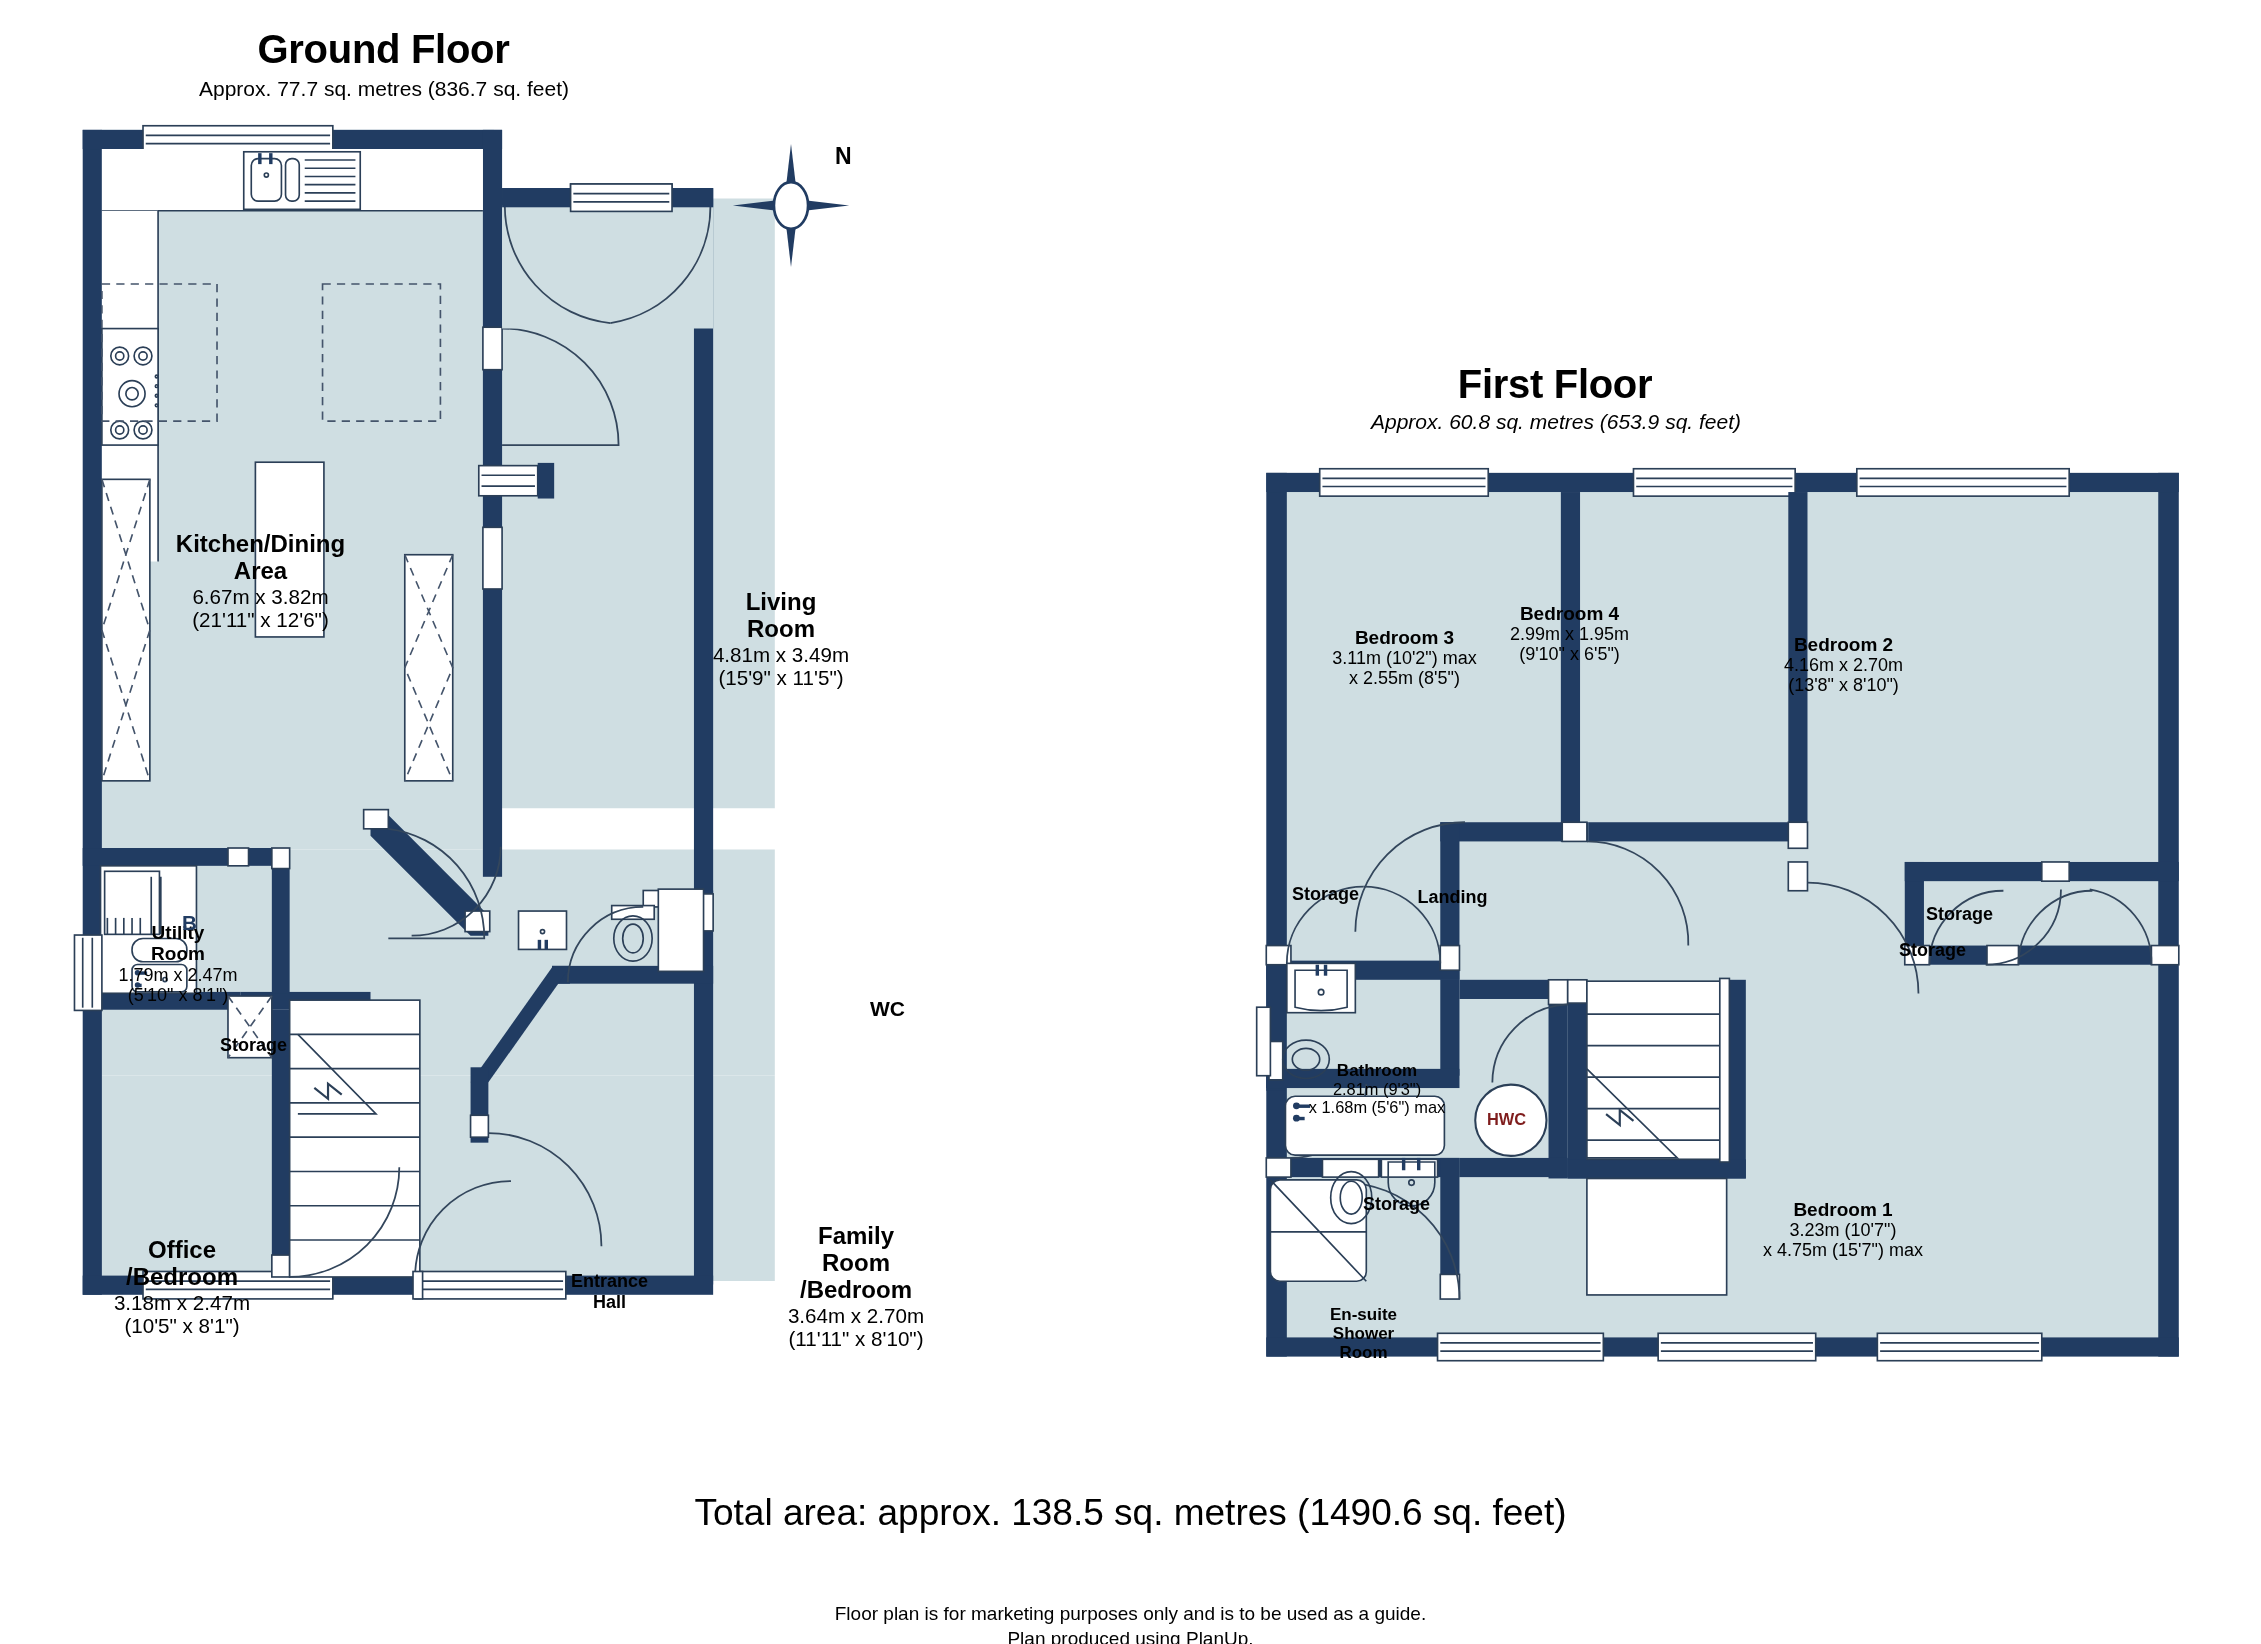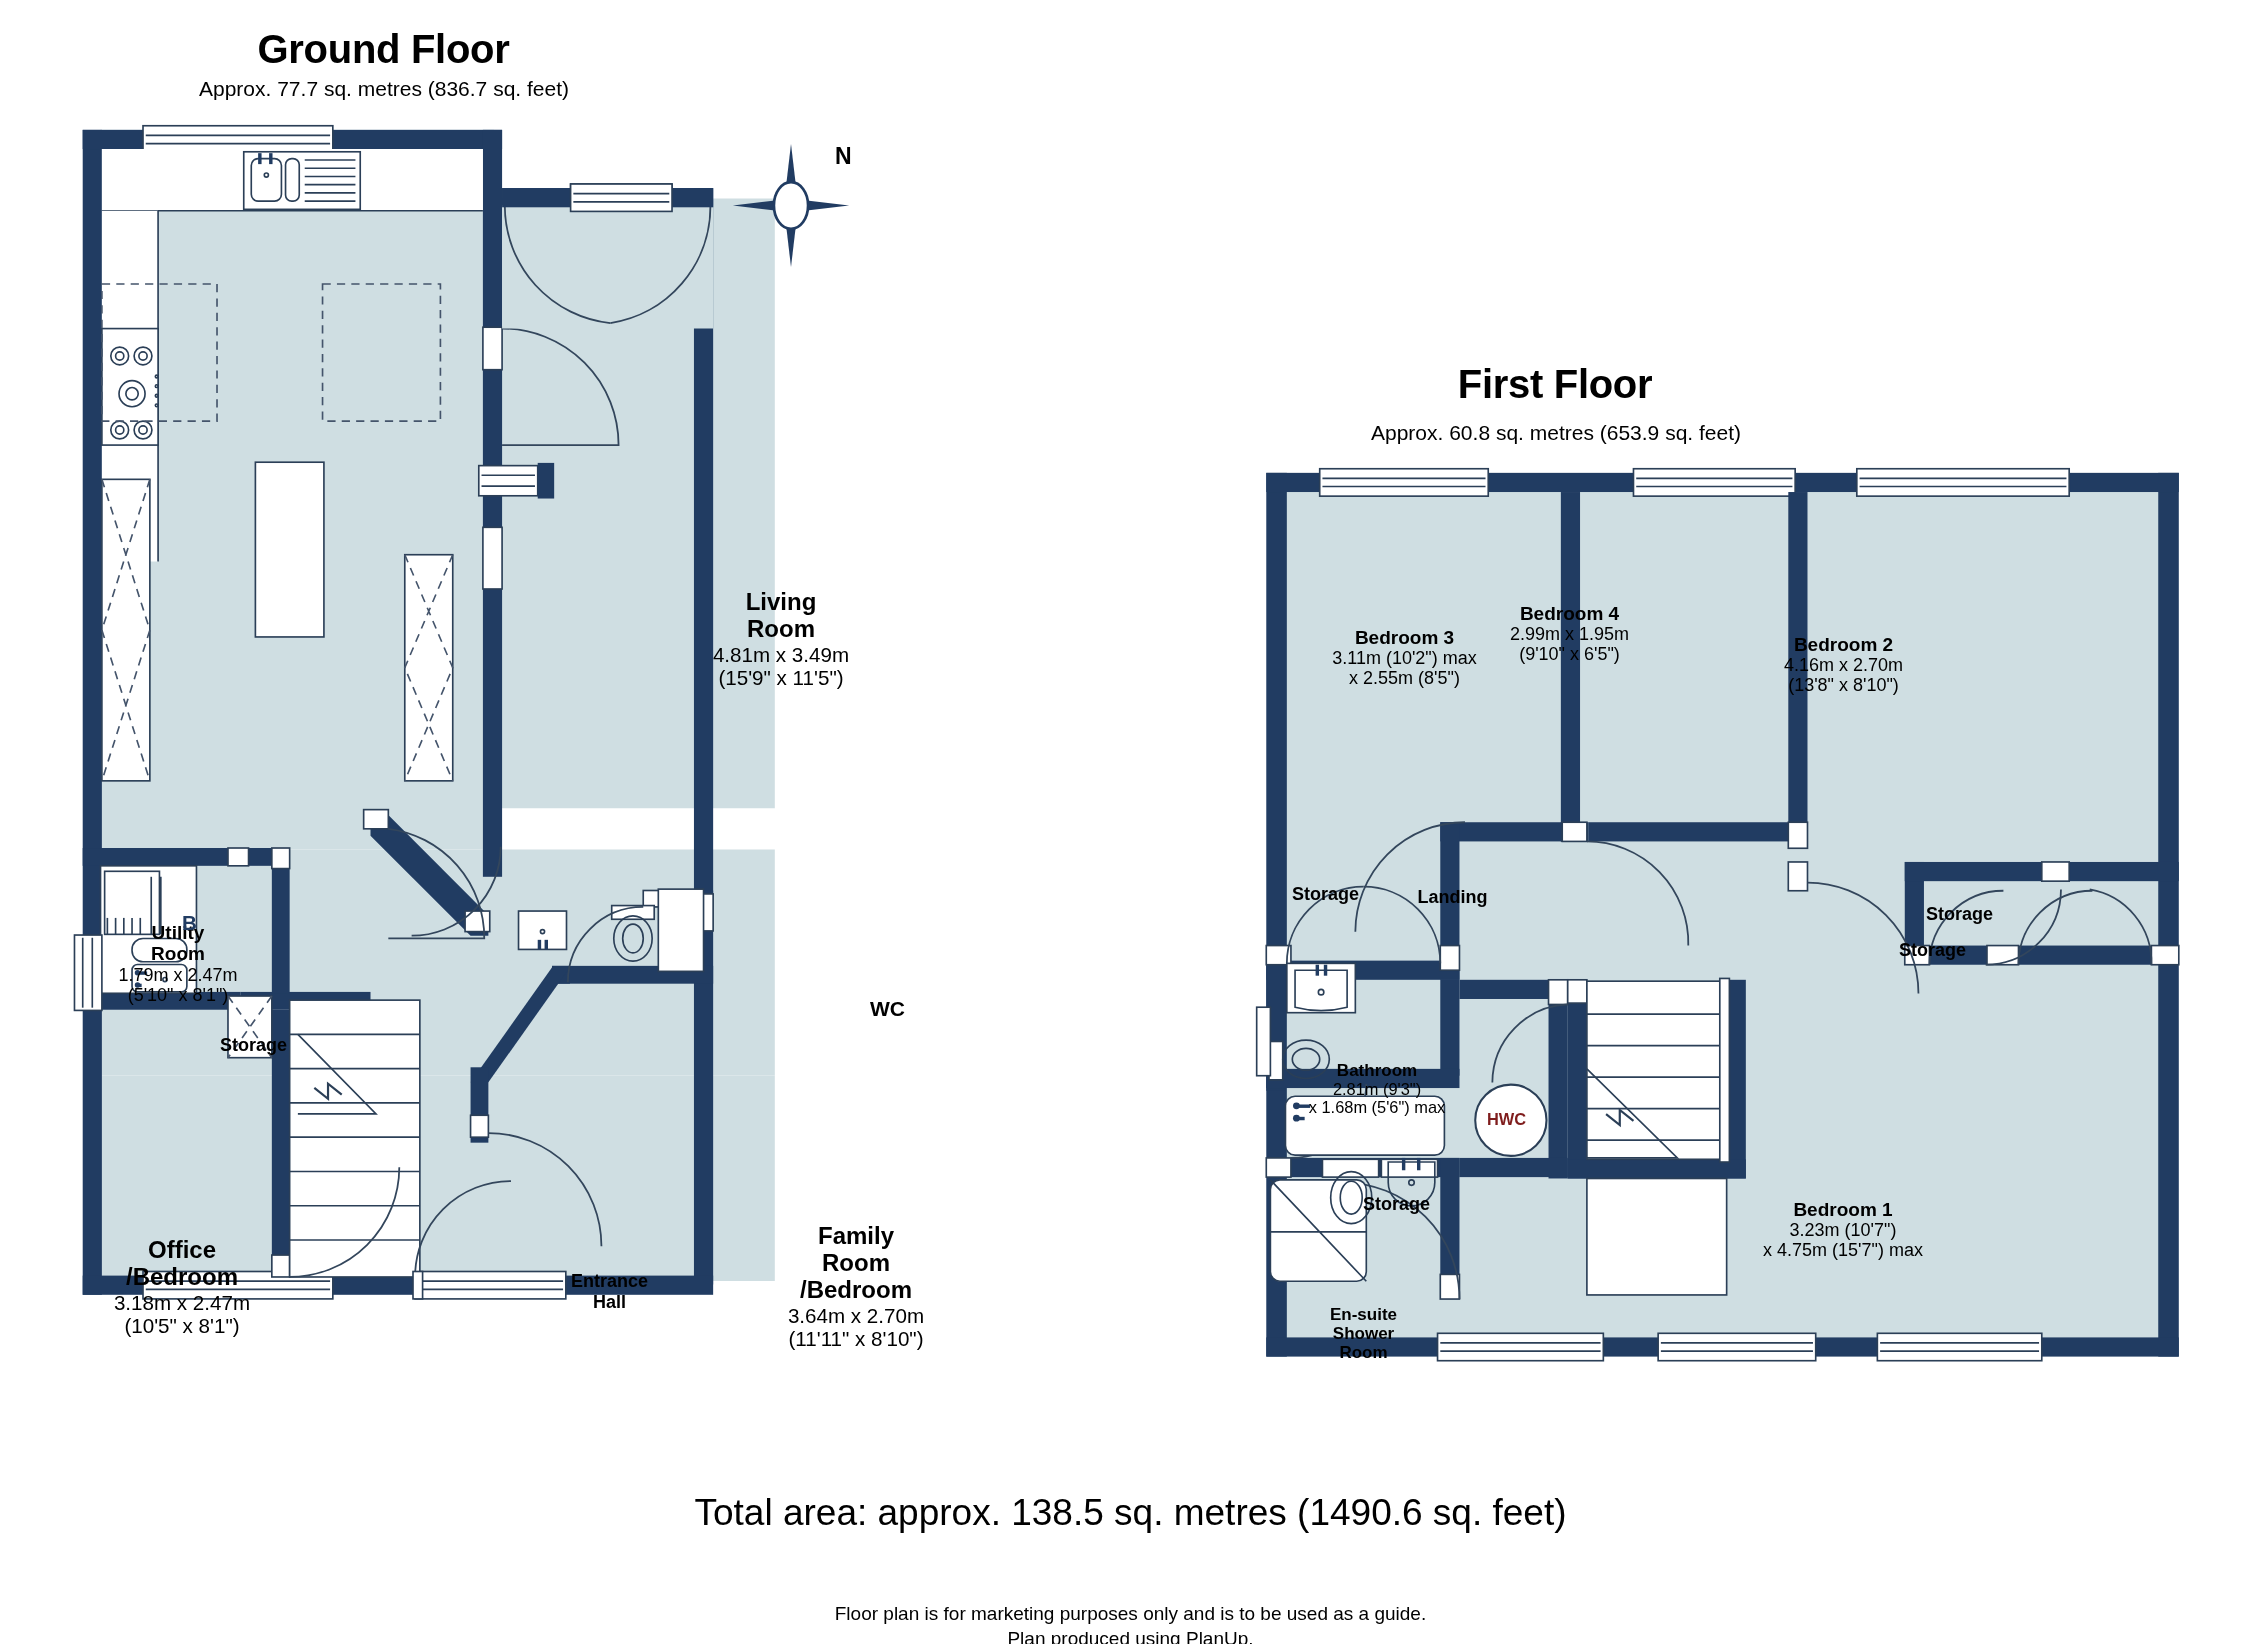--- a/index.html
+++ b/index.html
@@ -413,20 +413,26 @@
       </g>
 
       <g>
         <rect class="whitefill" x="502" y="1676" width="14" height="40"></rect>
         <rect class="thin" x="502" y="1676" width="14" height="40"></rect>
       </g>
 
     </svg>
   </div>
 
+  <div class="rlabel" style="left:89px; top:531px; width:343px;">
+    <span class="nm">Kitchen/Dining</span>
+    <span class="nm">Area</span>
+    <span class="dim">6.67m x 3.82m</span>
+    <span class="dim">(21'11" x 12'6")</span>
+  </div>
 
   <div class="rlabel" style="left:637px; top:589px; width:288px;">
     <span class="nm">Living</span>
     <span class="nm">Room</span>
     <span class="dim">4.81m x 3.49m</span>
     <span class="dim">(15'9" x 11'5")</span>
   </div>
 
   <div class="rlabel small" style="left:65px; top:922px; width:226px;">
     <span class="nm">Utility</span>
@@ -465,21 +471,21 @@
         <polygon points="95,190 103,122 95,108 87,122"></polygon>
         <polygon points="10,100 78,92 92,100 78,108"></polygon>
         <polygon points="180,100 112,92 98,100 112,108"></polygon>
       </g>
       <ellipse cx="95" cy="100" rx="25" ry="34" fill="#ffffff" stroke="#213c62" stroke-width="4"></ellipse>
     </svg>
   </div>
   <div class="compass-n" style="left:835px; top:143px;">N</div>
 
   <div class="floor-title" style="left:1418px; top:362px; width:274px;">First Floor</div>
-  <div class="floor-sub" style="left:1364px; top:421px; width:384px;">Approx. 60.8 sq. metres (653.9 sq. feet)</div>
+  <div class="floor-sub" style="left:1364px; top:410px; width:384px;font-style:italic;">Approx. 60.8 sq. metres (653.9 sq. feet)</div>
 
   <div class="plan" style="left:1247px; top:466px;">
     <svg width="973" height="918" viewBox="0 0 1420 1340" xmlns="http://www.w3.org/2000/svg">
 
       <g>
         <rect class="floorfill" x="34" y="28" width="1320" height="1262"></rect>
       </g>
 
       <g>
 

